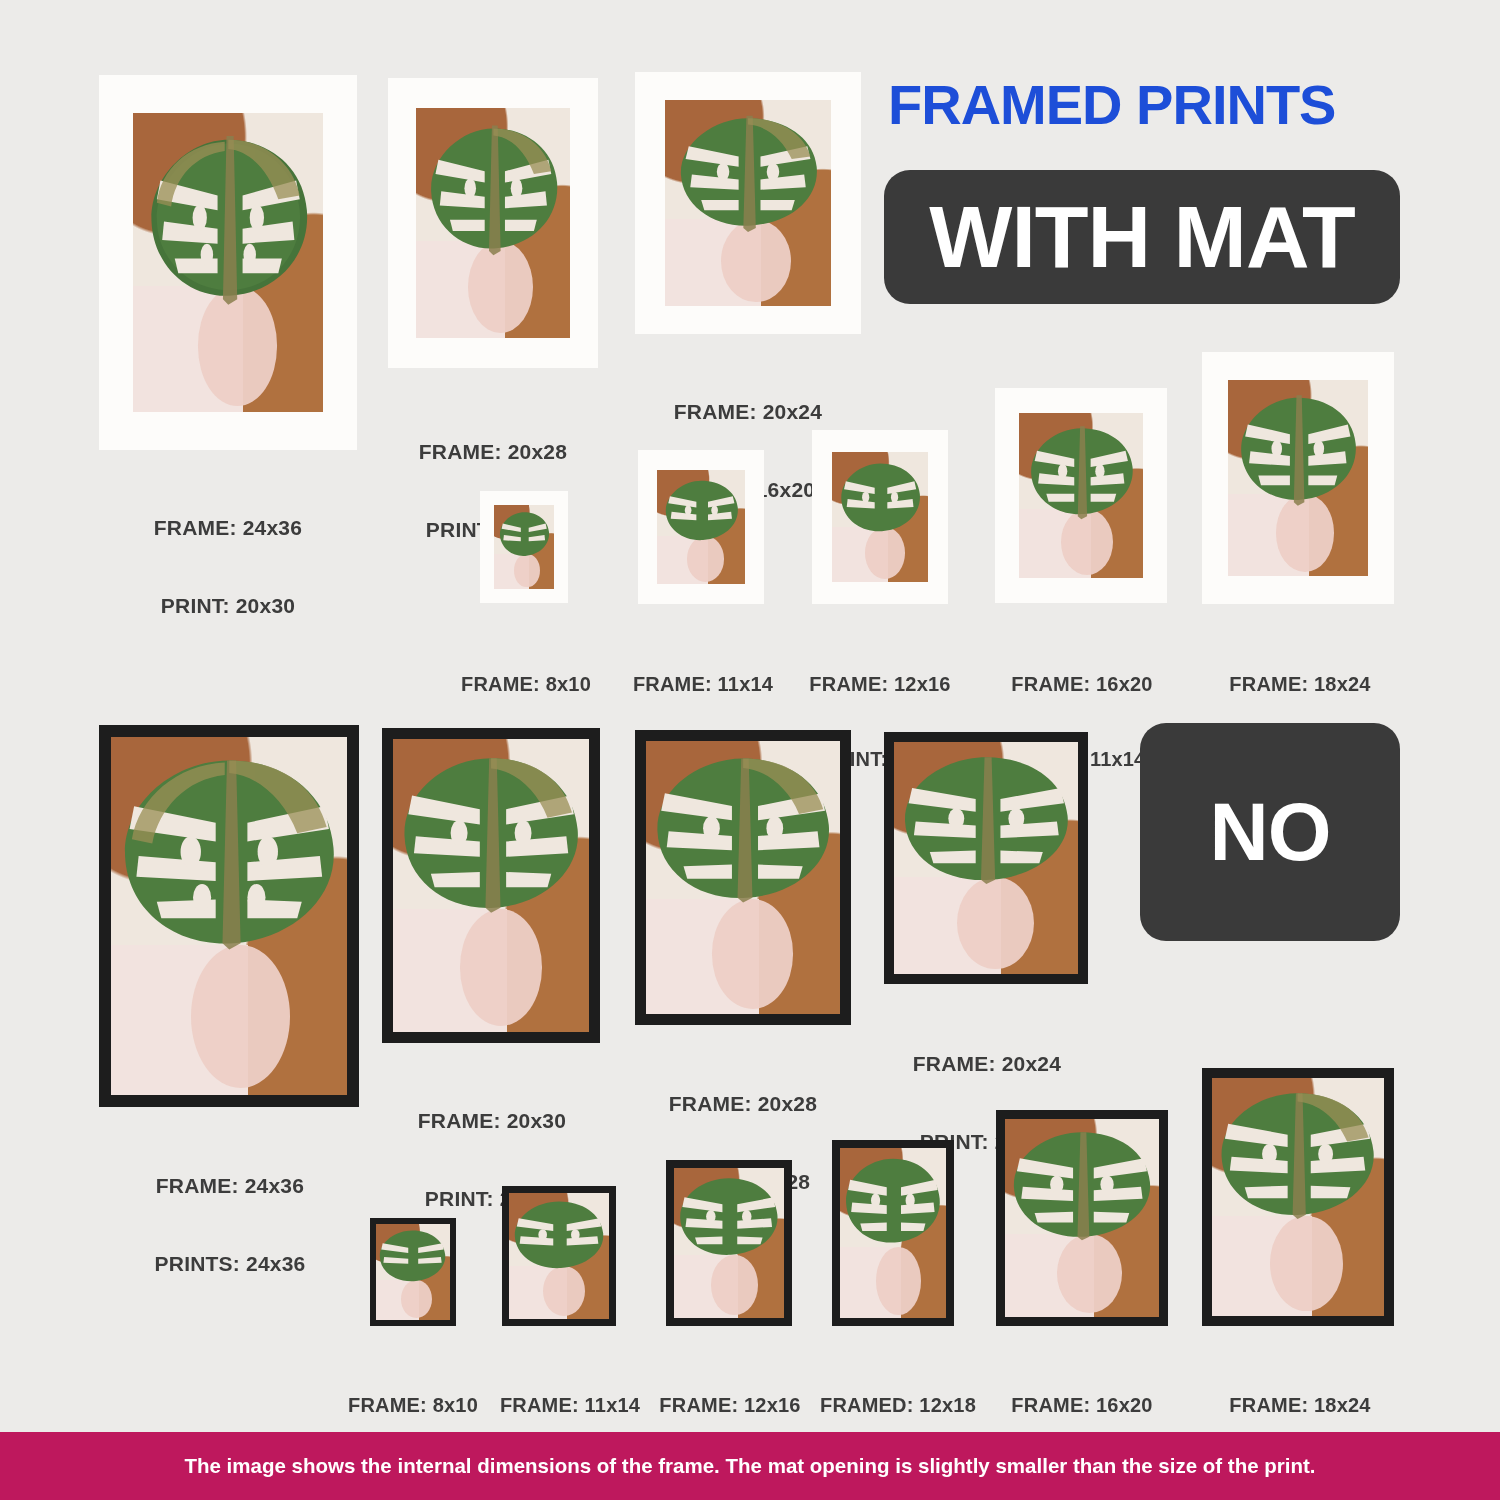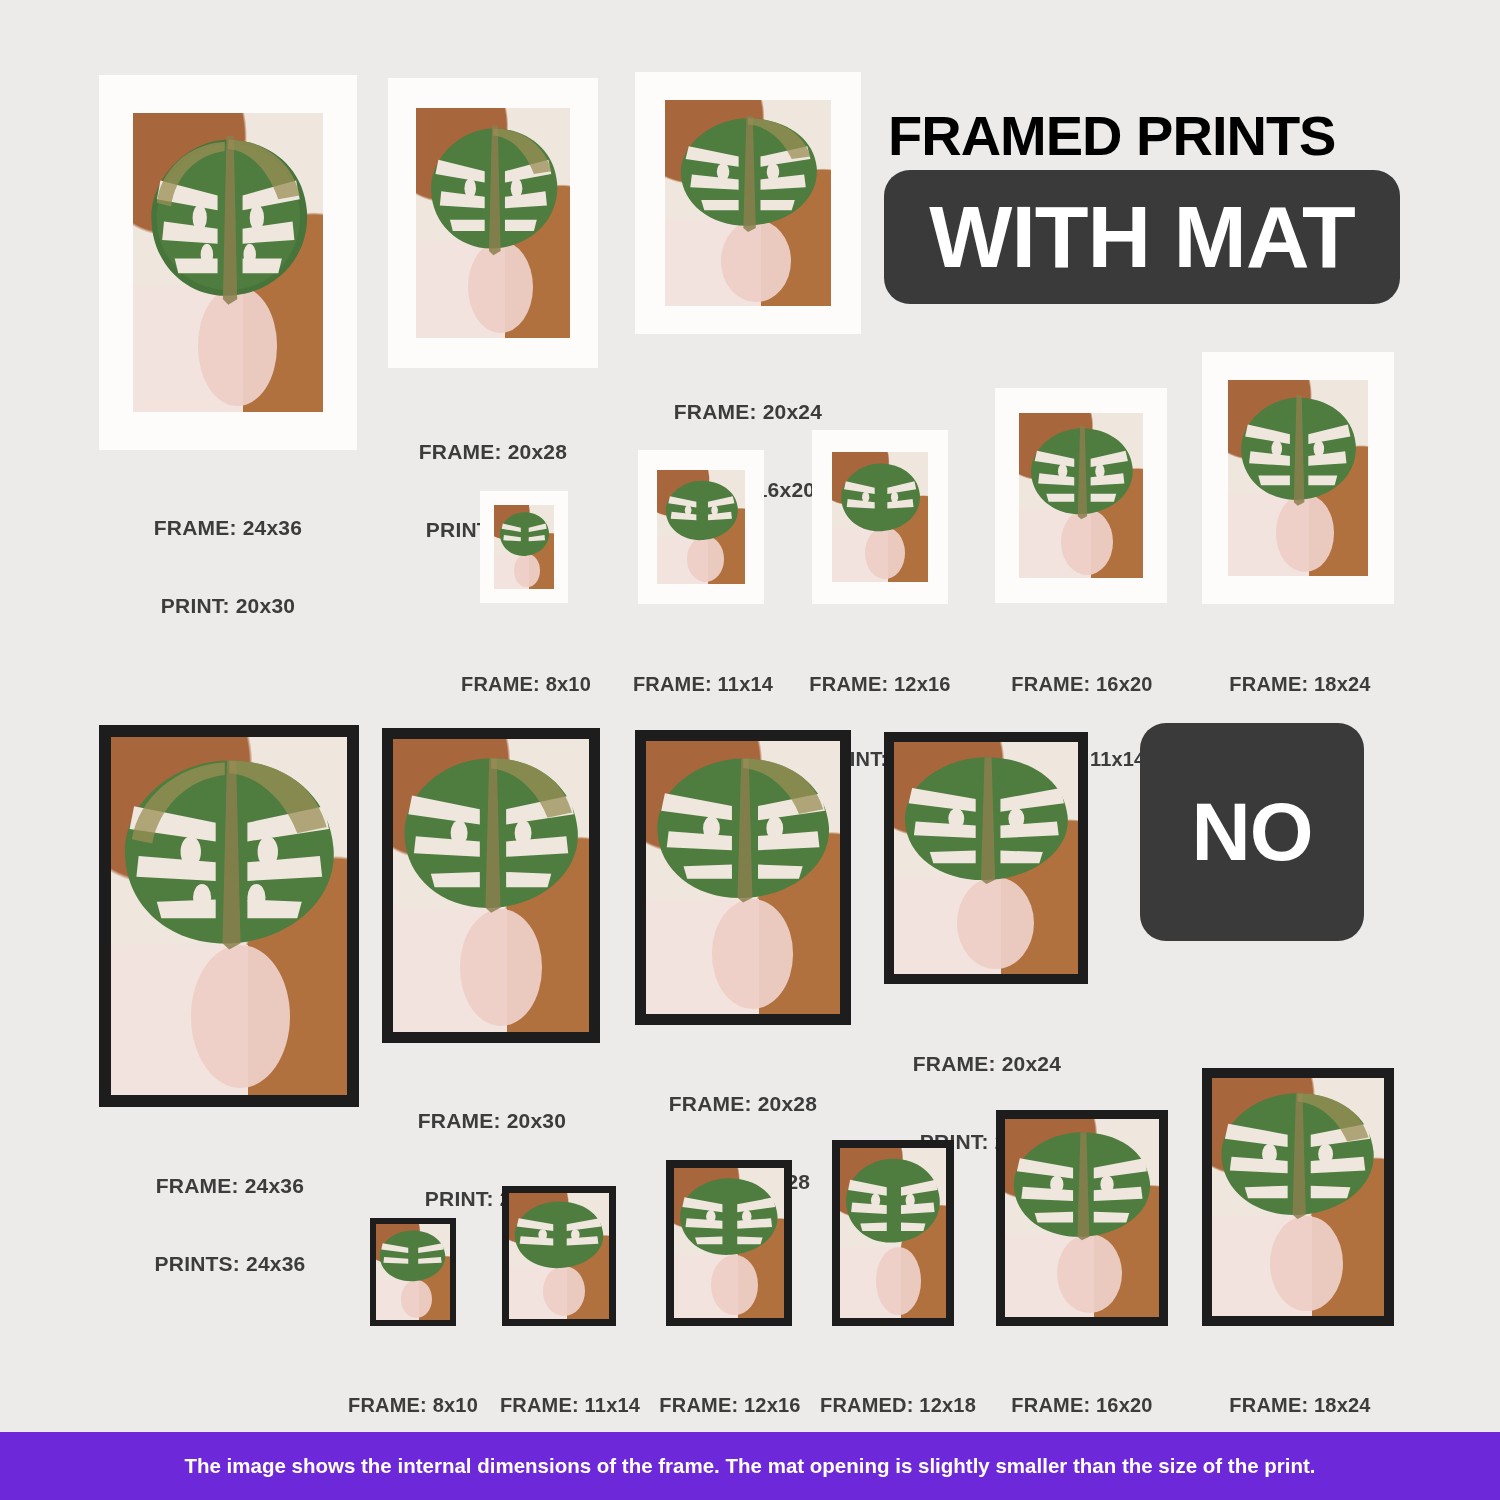--- a/index.html
+++ b/index.html
@@ -49,41 +49,40 @@
     color:#3c3c3c;
     letter-spacing:.2px;
     line-height:1.25;
     white-space:pre;
   }
 
   
   .headline{
     position:absolute;
     font-weight:bold;
-    color:#000000;
+    color:#1d4ed8;
     letter-spacing:-1px;
     white-space:nowrap;
-    margin-top:31px;
   }
   .blackbox{
     position:absolute;
     background:#3a3a3a;
     color:#ffffff;
     font-weight:bold;
     display:flex;
     align-items:center;
     justify-content:center;
     letter-spacing:-1px;
     line-height:0.95;
     text-align:center;
     border-radius:26px;
   }
   .footer{
     position:absolute;left:0;bottom:0;width:1500px;height:68px;
-    background:#6d28d9;color:#fff;
+    background:#be185d;color:#fff;
     display:flex;align-items:center;justify-content:center;
     font-size:20.5px;font-weight:bold;
   }
 </style>
 </head>
 <body>
 
 <div class="stage">
 
   <div class="frame" style="left:99px;top:75px;width:258px;height:375px;padding:11px;">
@@ -467,21 +466,21 @@
           </g>
         </svg>
       </div>
     </div>
   </div>
   <div class="cap" style="left:876px;top:998px;width:222px;font-size:21px;">
     <div>FRAME: 20x24</div>
     <div>PRINT: 20x24</div>
   </div>
 
-  <div class="blackbox" style="left:1140px;top:723px;width:224px;height:218px;font-size:82px;flex-direction:column;">
+  <div class="blackbox" style="left:1140px;top:723px;width:260px;height:218px;font-size:82px;flex-direction:column;">
     <span>NO</span>
   </div>
 
   <div class="frame" style="left:370px;top:1218px;width:86px;height:108px;padding:6px;">
     <div class="art" style="left:6px;top:6px;right:6px;bottom:6px;">
       <div class="bg"></div>
         <div class="terra"></div>
         <div class="lowerband"></div>
         <div class="cream"></div>
         <div class="blush"></div>

